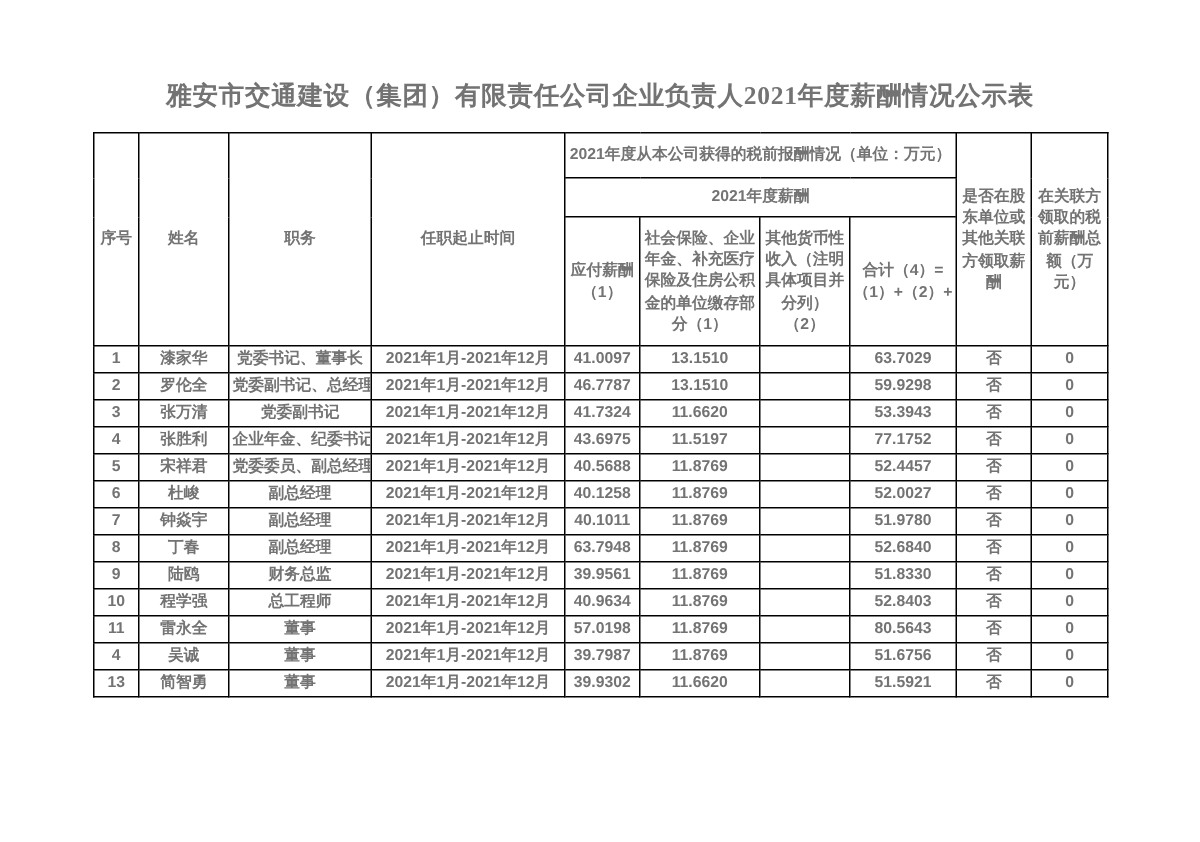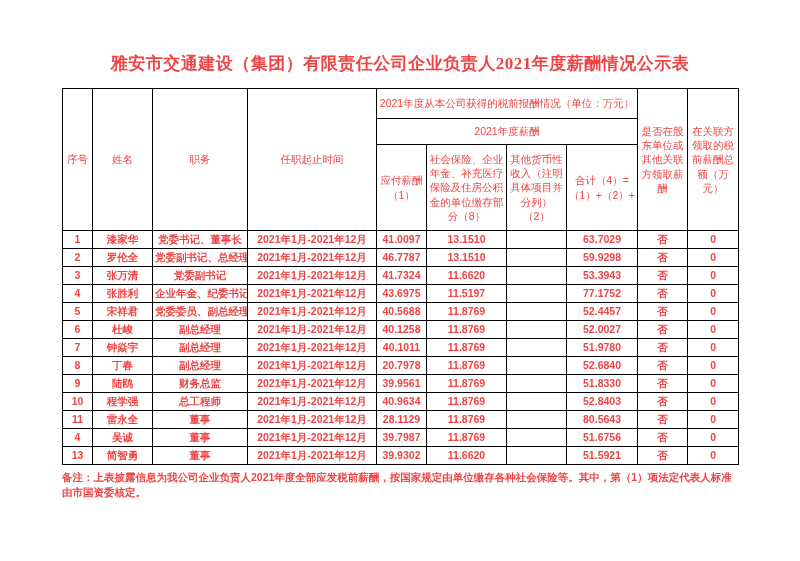--- a/index.html
+++ b/index.html
@@ -1,21 +1,21 @@
 <!DOCTYPE html>
 <html><head>
 <meta charset="utf-8">
 <style>
   html,body { margin:0; padding:0; background:#fff; }
   .page {
     position:relative;
     width:800px; height:561px;
     background:#ffffff;
     font-family:"Liberation Sans","DejaVu Sans",sans-serif;
-    color:#ef4444;
+    color:#737373;
     overflow:hidden;
   }
   .doc-title {
     position:absolute;
     top:52px; left:0; width:100%;
     text-align:center;
     font-size:17px;
     font-weight:bold;
     font-family:"Liberation Serif","DejaVu Serif",serif;
     letter-spacing:0.5px;
@@ -30,21 +30,21 @@
   table.salary th, table.salary td {
     border:1px solid #000;
     font-size:10.5px;
     font-weight:bold;
     text-align:center;
     vertical-align:middle;
     padding:1px 2px;
     line-height:1.35;
     overflow:hidden;
   }
-  table.salary thead th { font-weight:normal; }
+  table.salary thead th { font-weight:bold; }
   tr.hrow1 { height:30px; }
   tr.hrow2 { height:26px; }
   tr.hrow3 { height:86px; }
   tbody tr { height:18px; }
   tbody td { white-space:nowrap; font-weight:bold; }
   .doc-note {
     position:absolute;
     left:62px; top:470px; width:678px;
     font-size:10.5px;
     font-weight:bold;
@@ -80,21 +80,21 @@
         <th rowspan="3">任职起止时间</th>
         <th colspan="4">2021年度从本公司获得的税前报酬情况（单位：万元）</th>
         <th rowspan="3">是否在股东单位或其他关联方领取薪酬</th>
         <th rowspan="3">在关联方领取的税前薪酬总额（万元）</th>
       </tr>
       <tr class="hrow2">
         <th colspan="4">2021年度薪酬</th>
       </tr>
       <tr class="hrow3">
         <th>应付薪酬（1）</th>
-        <th>社会保险、企业年金、补充医疗保险及住房公积金的单位缴存部分（8）</th>
+        <th>社会保险、企业年金、补充医疗保险及住房公积金的单位缴存部分（1）</th>
         <th>其他货币性收入（注明具体项目并分列）（2）</th>
         <th>合计（4）=（1）+（2）+（3）</th>
       </tr>
     </thead>
     <tbody id="salary-tbody">
         <tr>
           <td>1</td>
           <td>漆家华</td>
           <td>党委书记、董事长</td>
           <td>2021年1月-2021年12月</td>
@@ -175,21 +175,21 @@
           <td></td>
           <td>51.9780</td>
           <td>否</td>
           <td>0</td>
         </tr>
         <tr>
           <td>8</td>
           <td>丁春</td>
           <td>副总经理</td>
           <td>2021年1月-2021年12月</td>
-          <td>20.7978</td>
+          <td>63.7948</td>
           <td>11.8769</td>
           <td></td>
           <td>52.6840</td>
           <td>否</td>
           <td>0</td>
         </tr>
         <tr>
           <td>9</td>
           <td>陆鸥</td>
           <td>财务总监</td>
@@ -211,21 +211,21 @@
           <td></td>
           <td>52.8403</td>
           <td>否</td>
           <td>0</td>
         </tr>
         <tr>
           <td>11</td>
           <td>雷永全</td>
           <td>董事</td>
           <td>2021年1月-2021年12月</td>
-          <td>28.1129</td>
+          <td>57.0198</td>
           <td>11.8769</td>
           <td></td>
           <td>80.5643</td>
           <td>否</td>
           <td>0</td>
         </tr>
         <tr>
           <td>4</td>
           <td>吴诚</td>
           <td>董事</td>
@@ -245,15 +245,14 @@
           <td>39.9302</td>
           <td>11.6620</td>
           <td></td>
           <td>51.5921</td>
           <td>否</td>
           <td>0</td>
         </tr>
       </tbody>
   </table>
 
-  <div class="doc-note">备注：上表披露信息为我公司企业负责人2021年度全部应发税前薪酬，按国家规定由单位缴存各种社会保险等。其中，第（1）项法定代表人标准由市国资委核定。</div>
 
 </div>
 
 </body></html>

